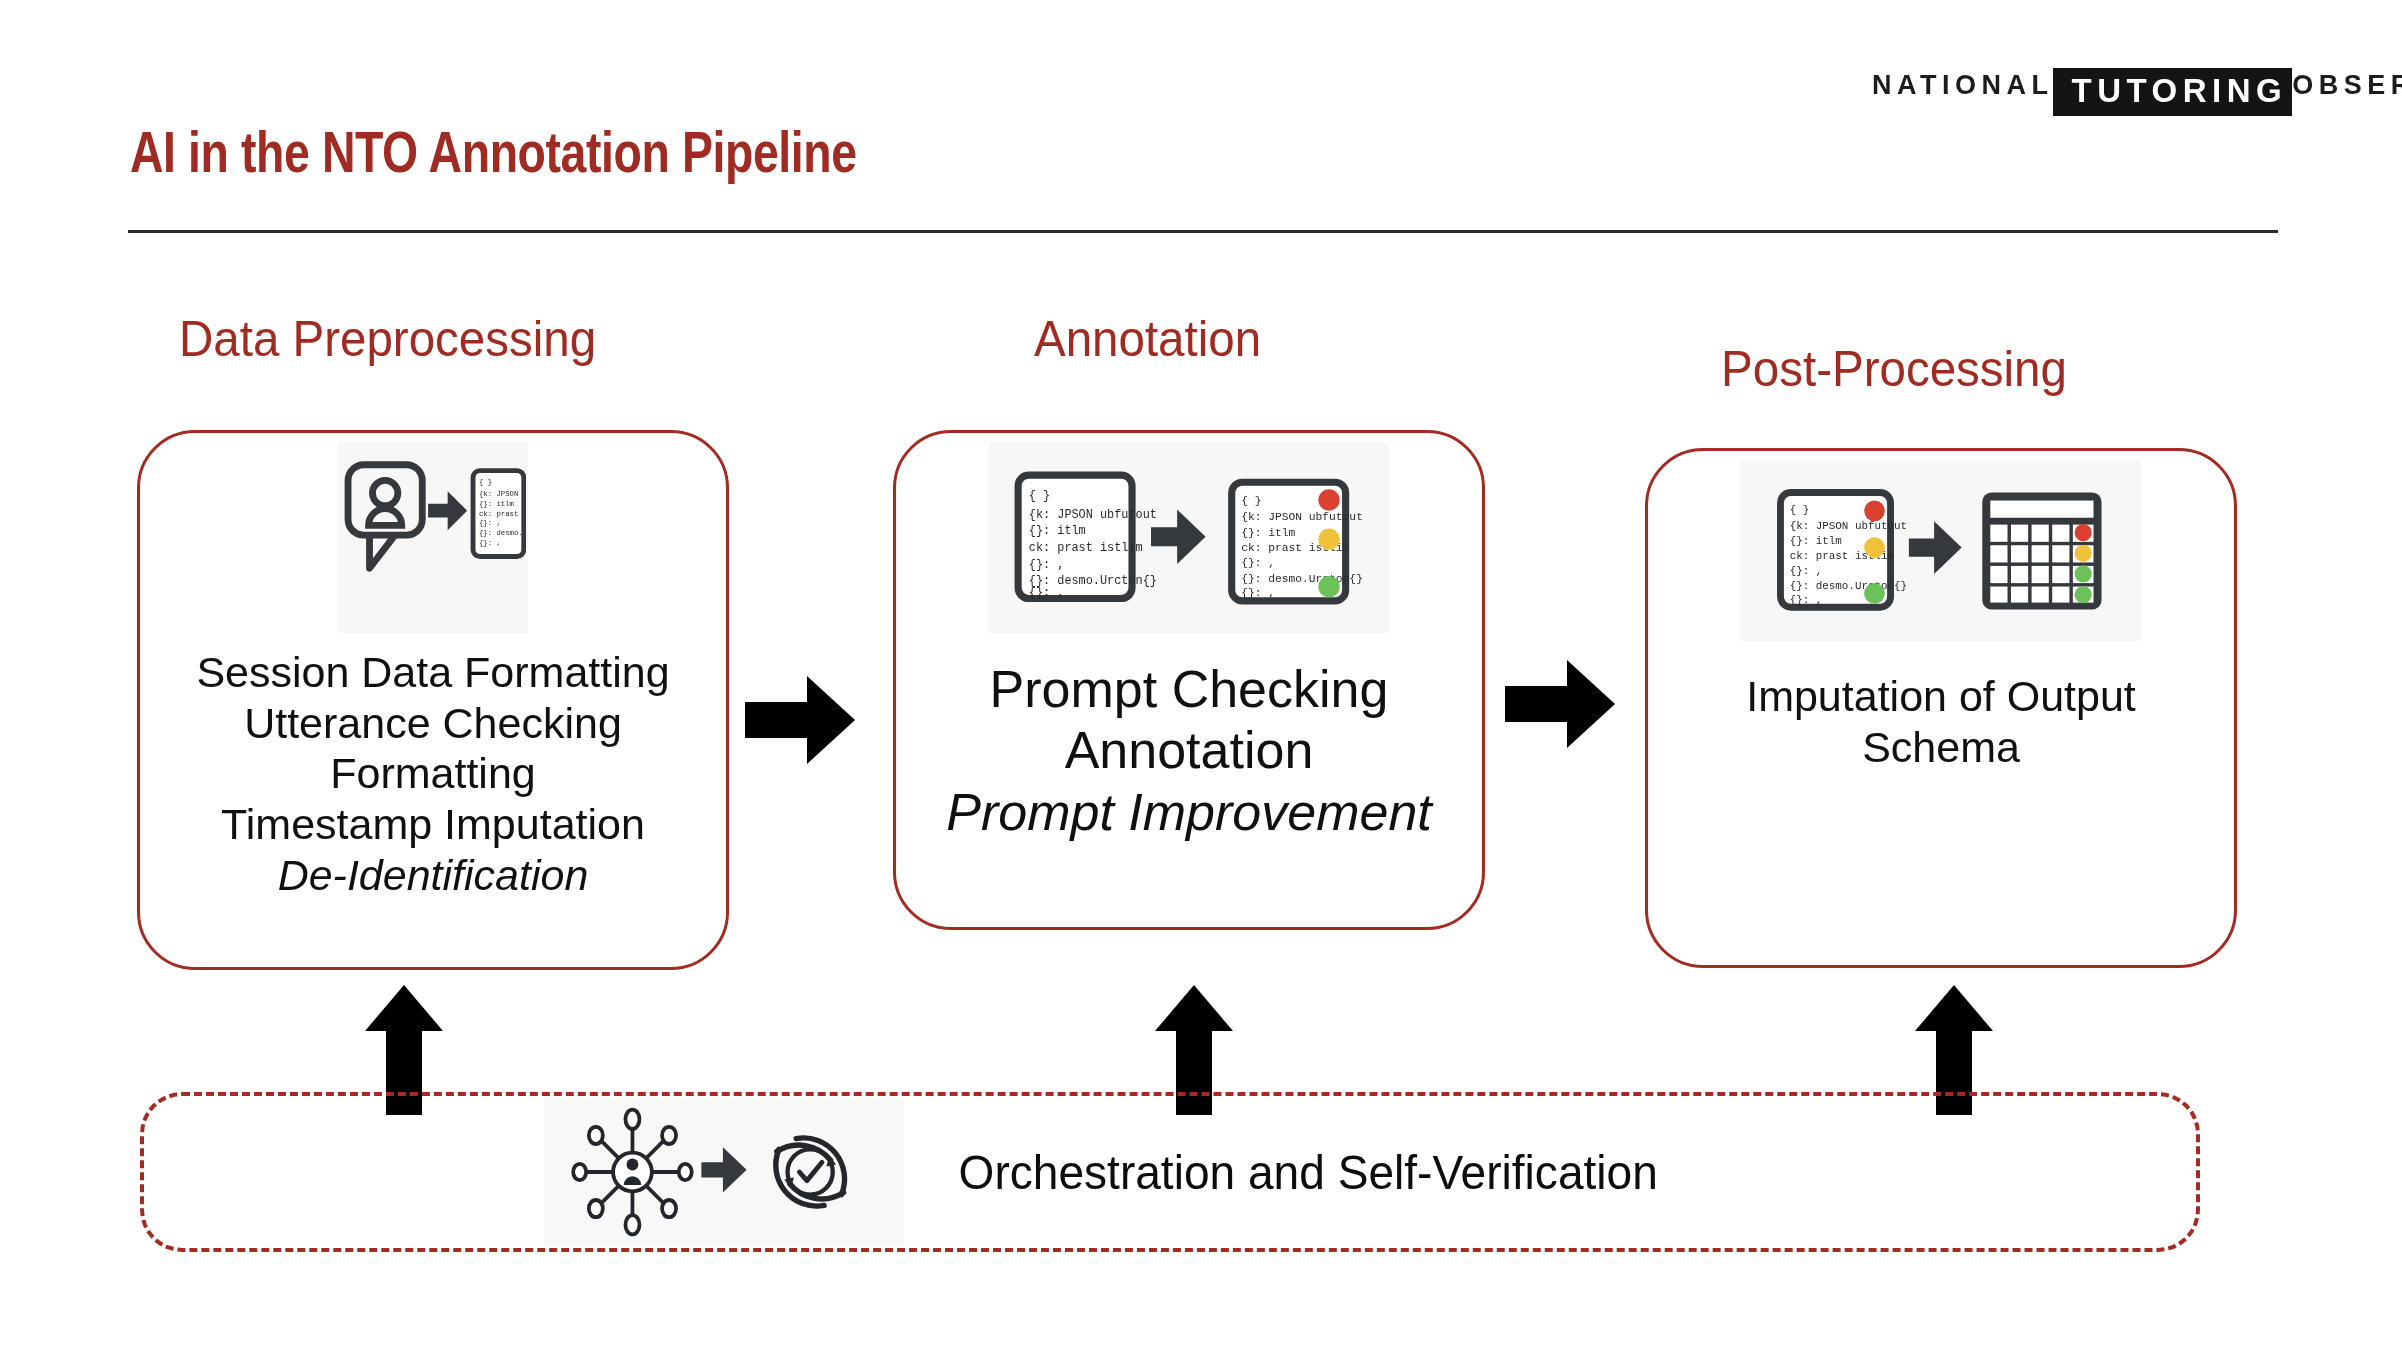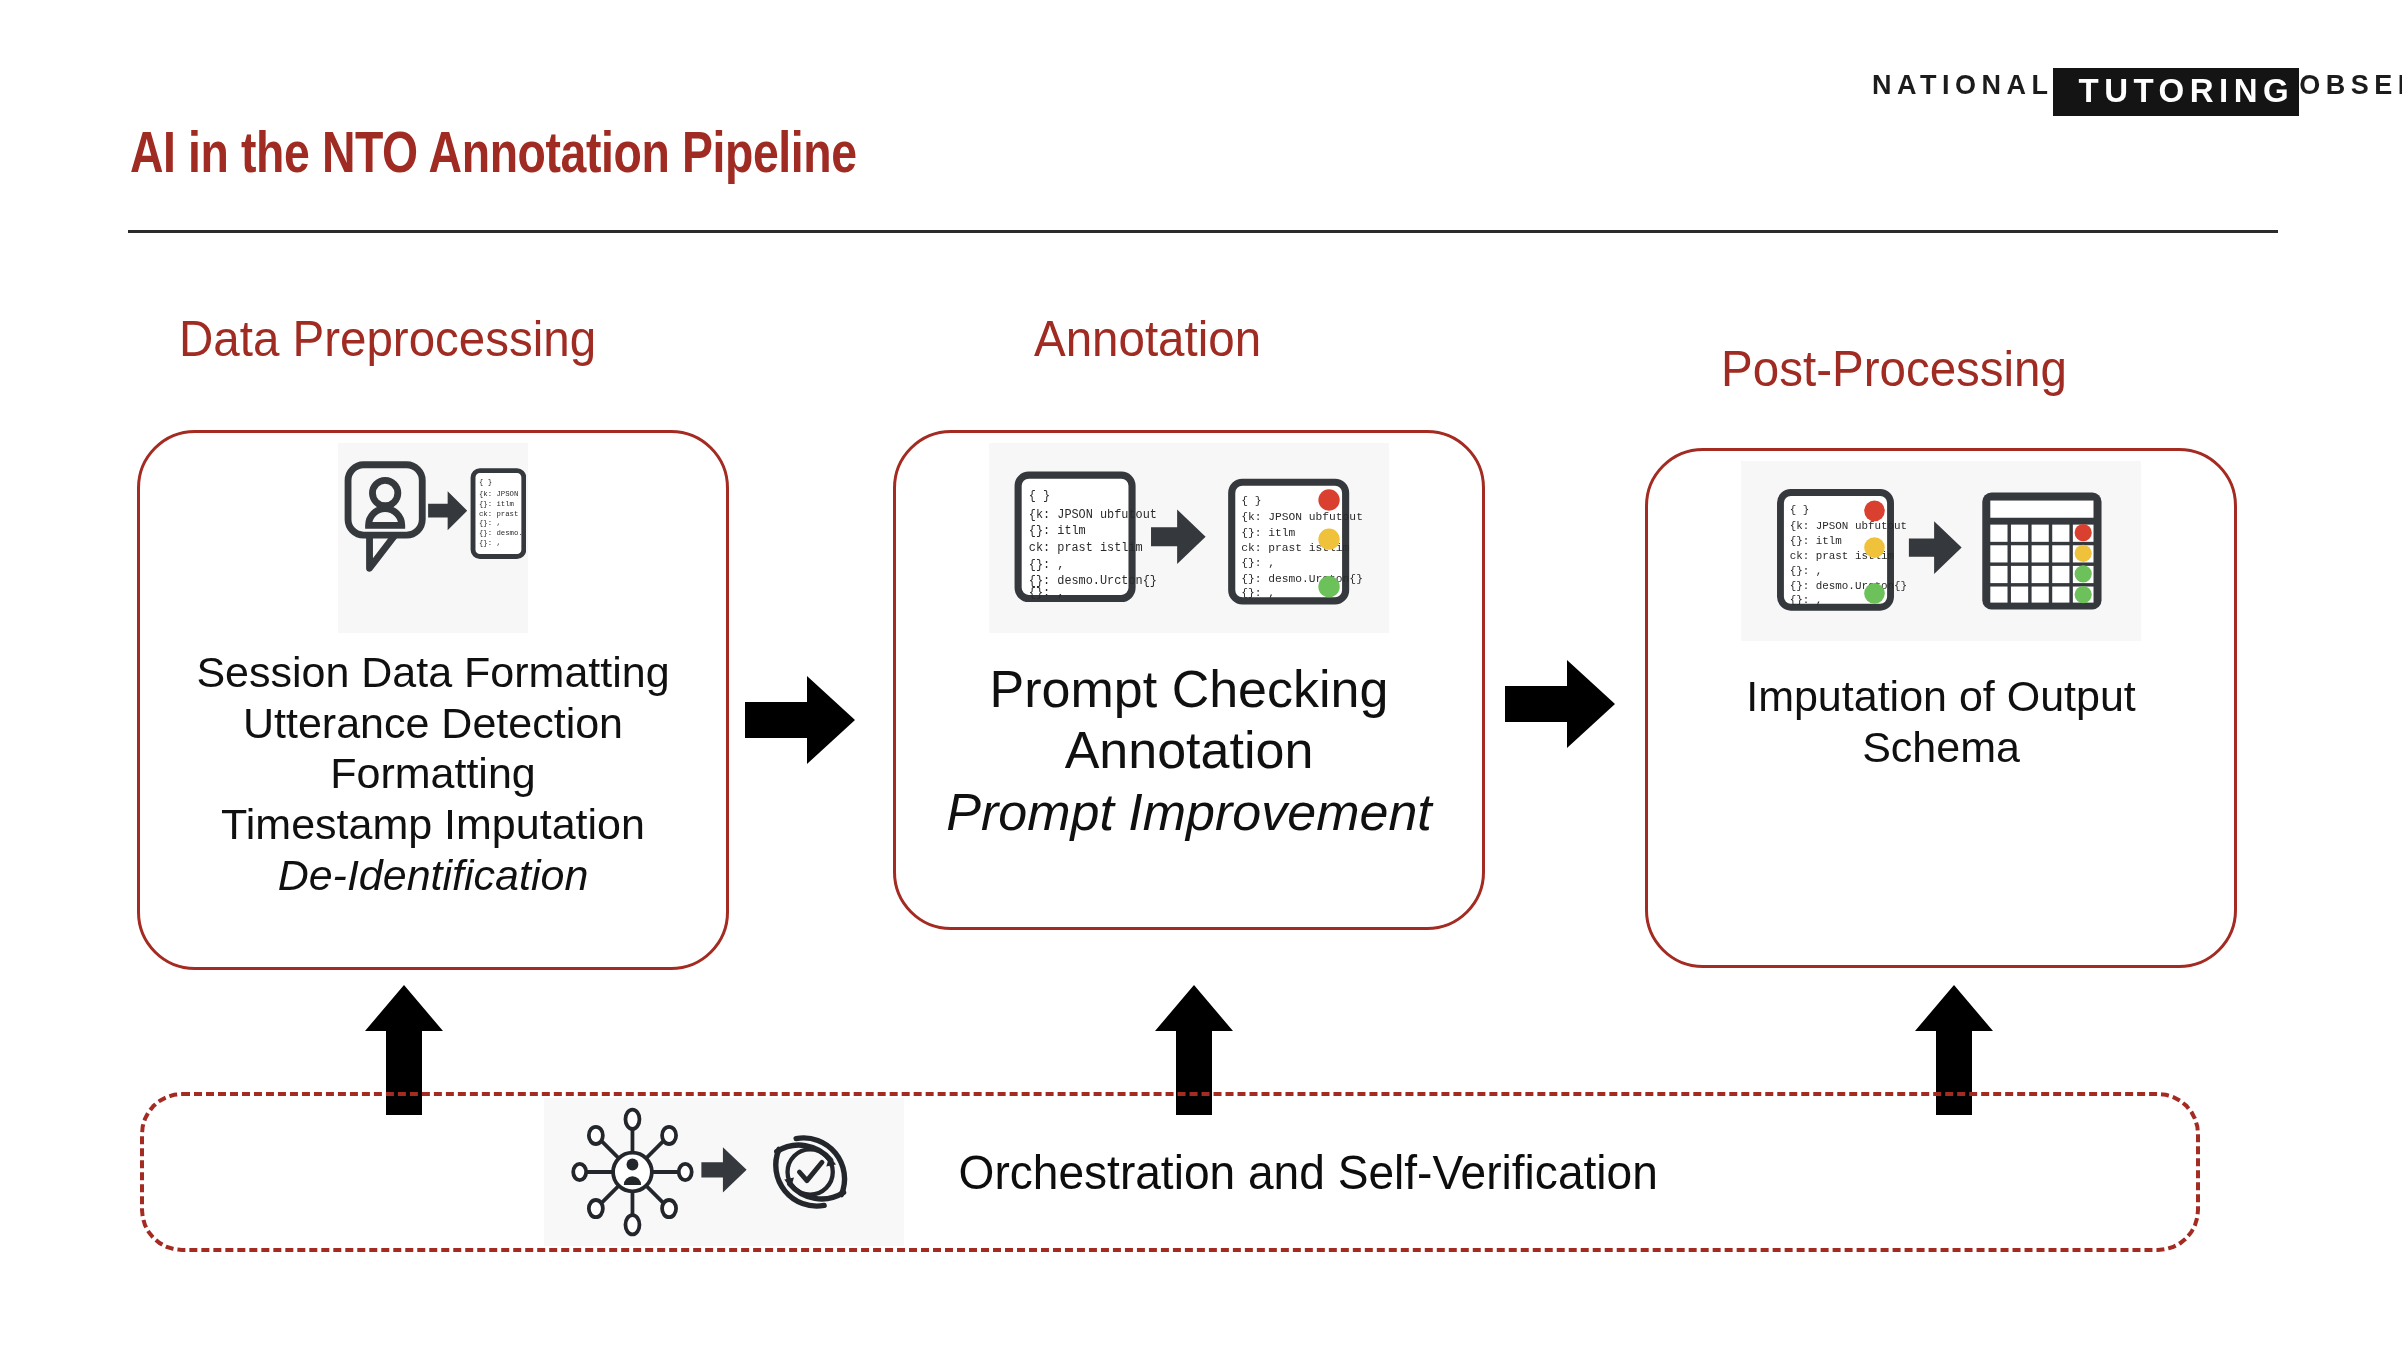--- a/index.html
+++ b/index.html
@@ -40,21 +40,21 @@
     gap: 18px;
   }
   .logo-words { display: flex; align-items: stretch; }
   .logo-l1, .logo-l3 {
     font-size: 27px; font-weight: 700; color: #1c1c1c;
     letter-spacing: 5.5px; text-align: center; line-height: 1.28;
   }
   .logo-l2 {
     font-size: 33px; font-weight: 700; color: #ffffff;
     background: #141414; letter-spacing: 5.5px;
-    text-align: right; line-height: 1.3; padding: 2px 5px 3px 25px;
+    text-align: right; line-height: 1.3; padding: 2px 5px 3px 18px;
   }
   .logo-emblem { width: 128px; height: 128px; }
 
   
   .stage-title {
     position: absolute;
     font-size: 50px;
     color: #A02B22;
     font-weight: 400;
     white-space: nowrap;
@@ -202,21 +202,21 @@
           <text x="142" y="52">{}: itlm</text>
           <text x="142" y="62">ck: prast</text>
           <text x="142" y="72">{}:   ,</text>
           <text x="142" y="82">{}: desmo.</text>
           <text x="142" y="92">{}: ,</text>
         </g>
       </svg>
     </div>
     <div class="panel-lines">
       <div>Session Data Formatting</div>
-      <div>Utterance Detection</div>
+      <div>Utterance Checking</div>
       <div>Formatting</div>
       <div>Timestamp Imputation</div>
       <div class="em">De-Identification</div>
     </div>
   </div>
 
   <div class="panel" id="panel-1">
     <div class="panel-icon">
       <svg viewBox="0 0 300 150" width="380" height="178">
 

